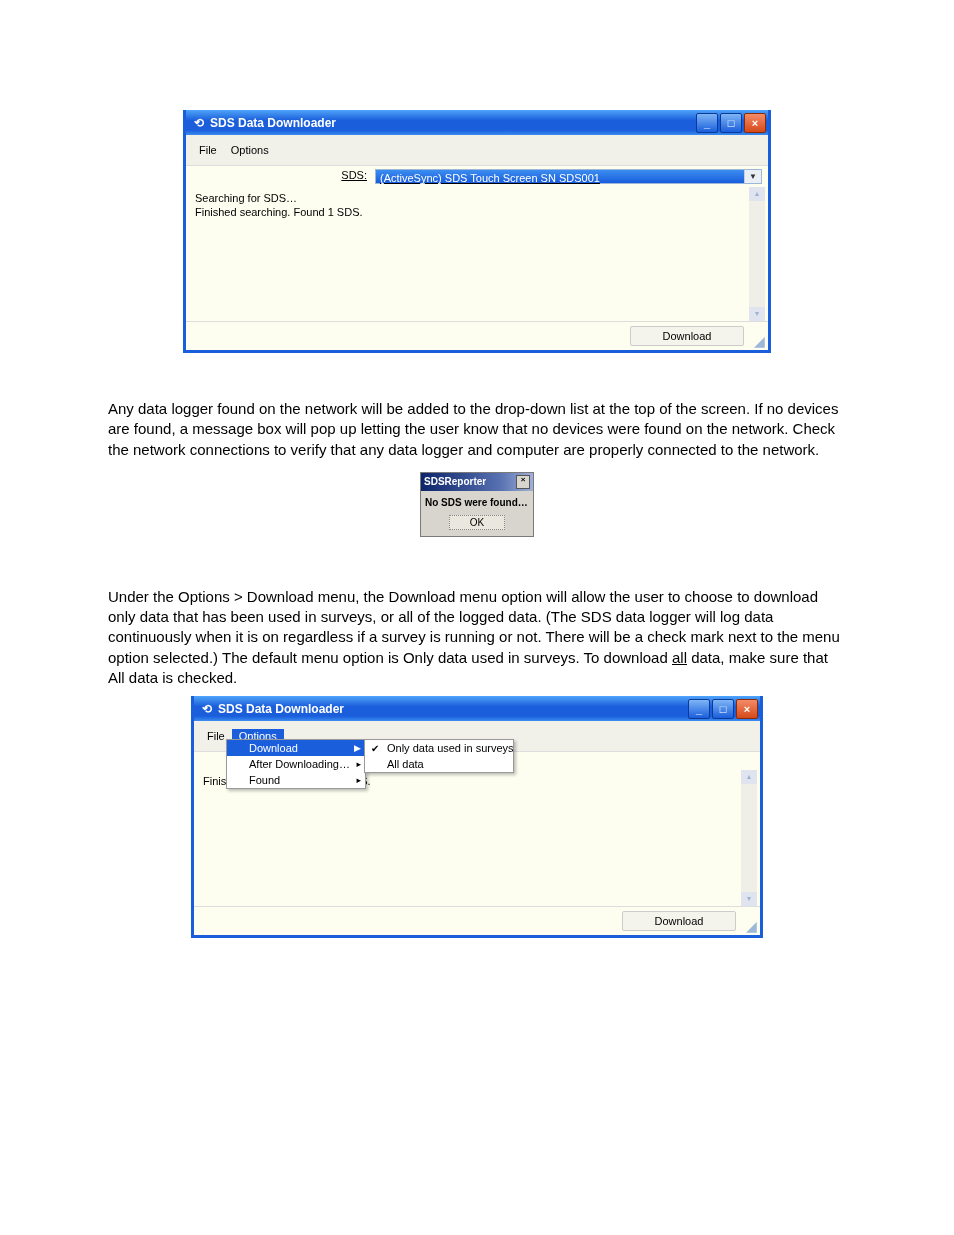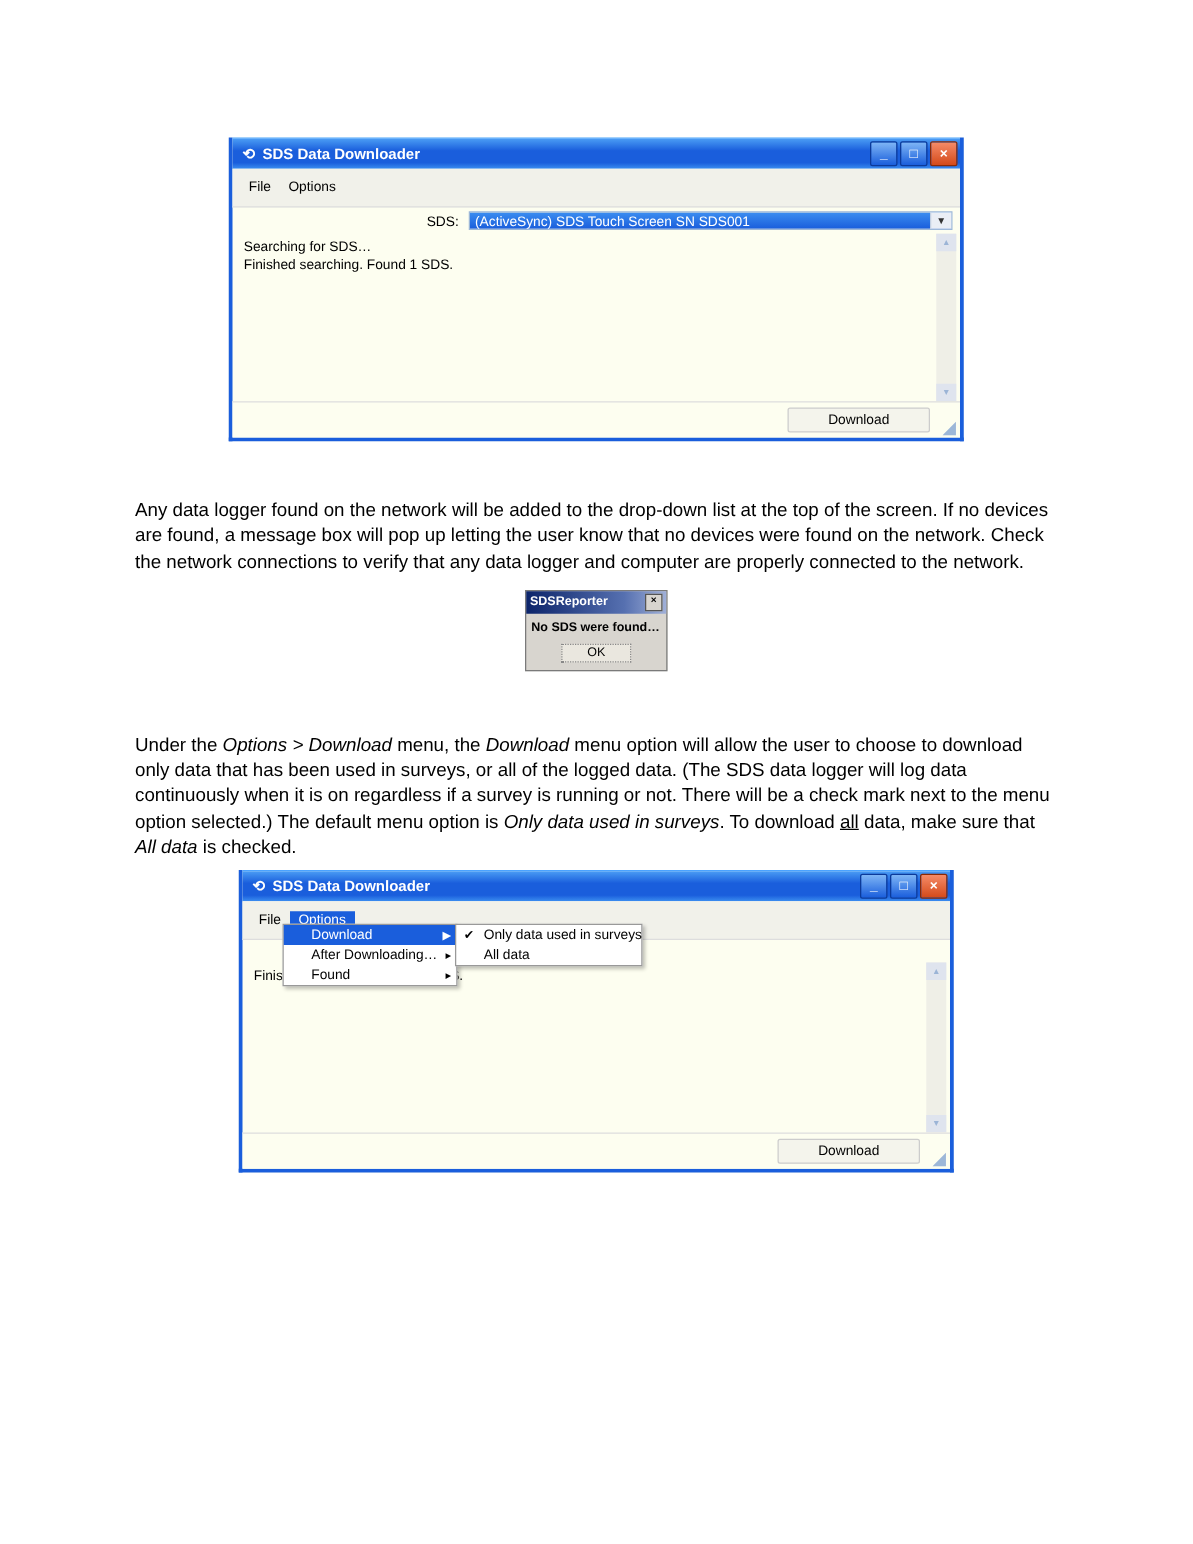--- a/index.html
+++ b/index.html
@@ -71,24 +71,25 @@
     padding: 8px 6px;
     display: flex;
   }
   .menubar .mi { padding: 1px 7px; }
   .menubar .mi.active {
     background: #1a5edc;
     color: #fff;
   }
   .sds-row {
     display: flex;
-    align-items: flex-end;
+    align-items: flex-start;
     padding: 3px 6px 3px 6px;
     font-family: Tahoma, sans-serif;
     font-size: 11px;
+    text-decoration: underline;
   }
   .sds-row .lbl {
     width: 175px;
     text-align: right;
     padding-right: 8px;
   }
   .combo {
     flex: 1;
     height: 15px;
     background: linear-gradient(to bottom, #3b8df0, #1a5edc);
@@ -180,21 +181,21 @@
     margin-bottom: 12px;
     font-family: "Verdana", "Trebuchet MS", sans-serif;
   }
   .para2 {
     font-size: 15px;
     line-height: 1.35;
     margin-top: 50px;
     margin-bottom: 8px;
     font-family: "Verdana", "Trebuchet MS", sans-serif;
   }
-  .ital { font-style: italic; }
+  .ital { }
   .uline { text-decoration: underline; }
   
   .dlg-wrap { text-align: center; margin-top: 10px; }
   .dlg {
     display: inline-block;
     width: 112px;
     border: 1px solid #7a7a7a;
     background: #d8d5cf;
     font-family: Tahoma, sans-serif;
   }

